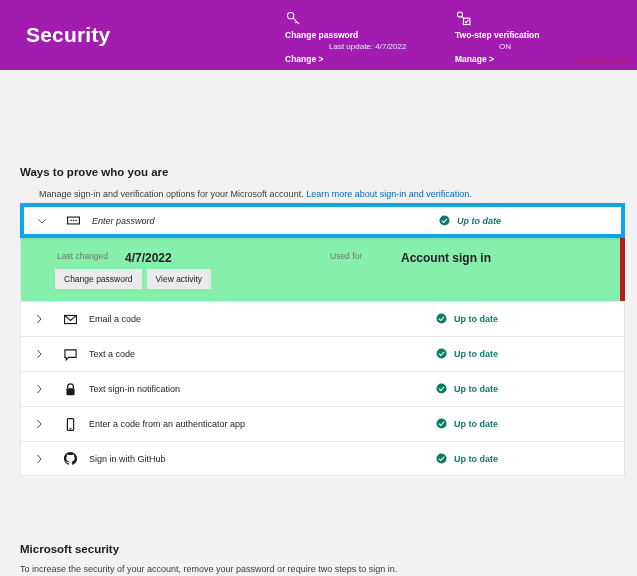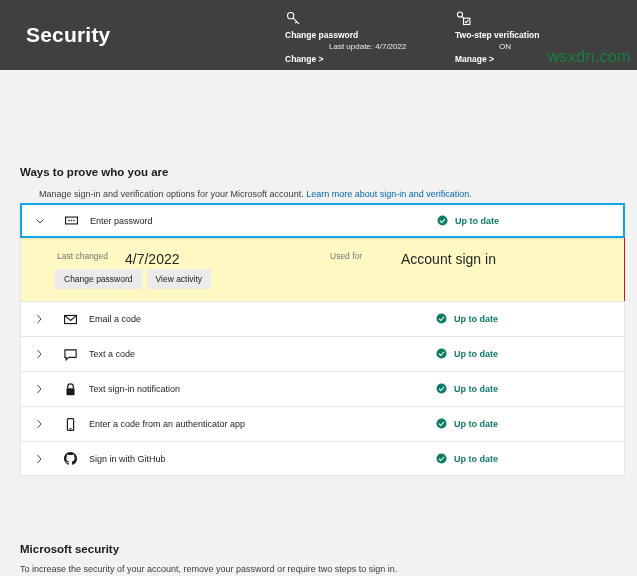--- a/index.html
+++ b/index.html
@@ -10,21 +10,21 @@
     background: #f2f2f2;
     font-family: "Liberation Sans", sans-serif;
     color: #252525;
   }
 
   
   .header {
     position: relative;
     width: 637px;
     height: 70px;
-    background: #404040;
+    background: #a21caf;
     color: #ffffff;
   }
   .header-title {
     position: absolute;
     left: 26px;
     top: 23px;
     font-size: 21px;
     font-weight: bold;
     letter-spacing: .2px;
   }
@@ -82,23 +82,24 @@
   .method-row {
     position: relative;
     height: 35px;
     background: #ffffff;
     border: 1px solid #e6e6e6;
     border-bottom: none;
     display: flex;
     align-items: center;
   }
   .method-row.first {
-    border: 2px solid #0ea5e9;
+    border: 4px solid #0ea5e9;
     box-shadow: 0 1px 2px rgba(0,0,0,.10);
     z-index: 2;
+    font-style: italic;
   }
   .method-row.last { border-bottom: 1px solid #e6e6e6; }
   .chev {
     width: 36px;
     display: flex;
     justify-content: center;
     align-items: center;
     color: #444;
   }
   .m-icon {
@@ -123,36 +124,37 @@
   .m-status-text {
     font-size: 9px;
     font-weight: bold;
     color: #107c68;
     white-space: nowrap;
   }
 
   
   .detail {
     position: relative;
-    background: #fef9c3;
+    background: #86efac;
     border-left: 1px solid #e6e6e6;
-    border-right: 1px solid #b91c1c;
+    border-right: 5px solid #b91c1c;
     height: 63px;
   }
   .d-label {
     position: absolute;
     font-size: 8.5px;
     color: #767676;
     white-space: nowrap;
   }
   .d-value {
     position: absolute;
-    font-size: 14px;
+    font-size: 12px;
     color: #242424;
     white-space: nowrap;
+    font-weight: bold;
   }
   #d-lastchanged-label { left: 36px; top: 13px; }
   #d-lastchanged-value { left: 104px; top: 13px; }
   #d-usedfor-label     { left: 309px; top: 13px; }
   #d-usedfor-value     { left: 380px; top: 13px; }
   .btn-row { position: absolute; left: 34px; top: 31px; display: flex; gap: 5px; }
   .gbtn {
     background: #ebebeb;
     border: none;
     font-family: "Liberation Sans", sans-serif;
@@ -178,22 +180,22 @@
   .add-label { font-size: 9px; color: #2f6fb5; white-space: nowrap; }
 
   
   #addl-title { position: absolute; left: 20px; top: 473px; }
   #addl-desc  { position: absolute; left: 20px; top: 492px; }
 
   #watermark {
     position: absolute;
     right: 6px;
     bottom: 4px;
-    font-size: 16px;
-    color: #15803d;
+    font-size: 10px;
+    color: #be185d;
     letter-spacing: .4px;
   }
 </style>
 </head>
 <body>
 
 <div class="header">
   <div class="header-title">Security</div>
 
   <div class="hdr-tile pwd">

